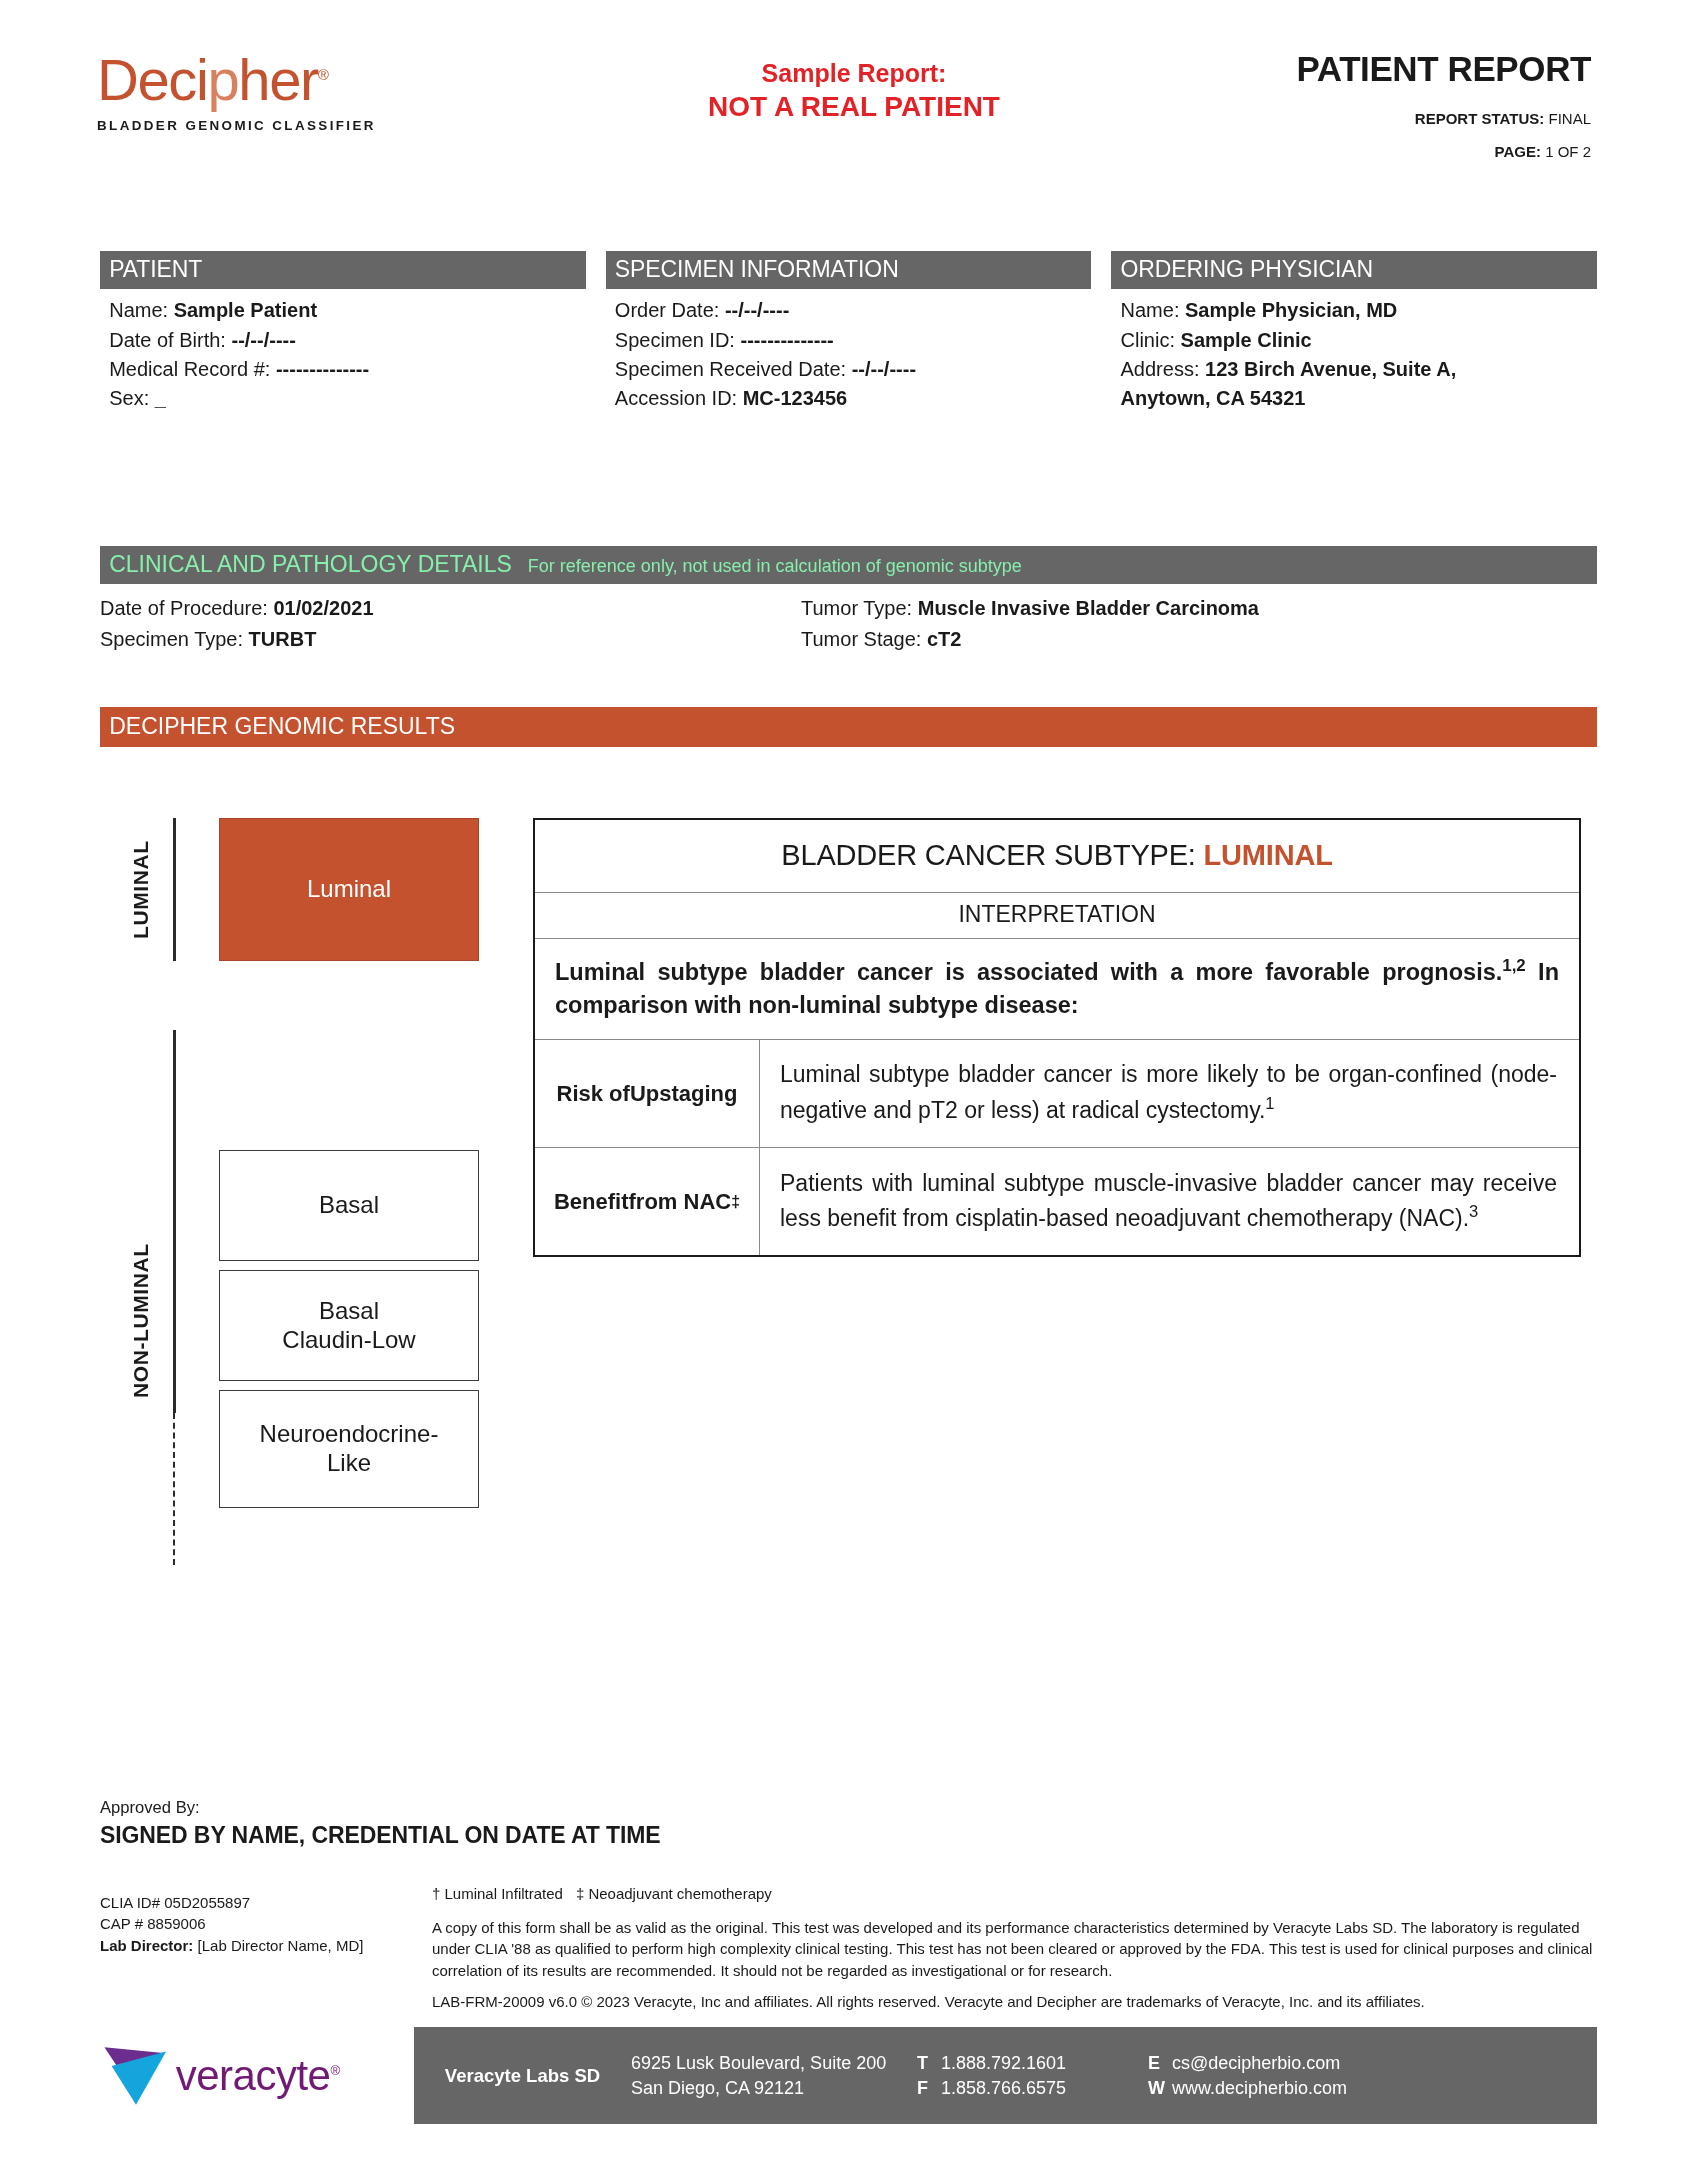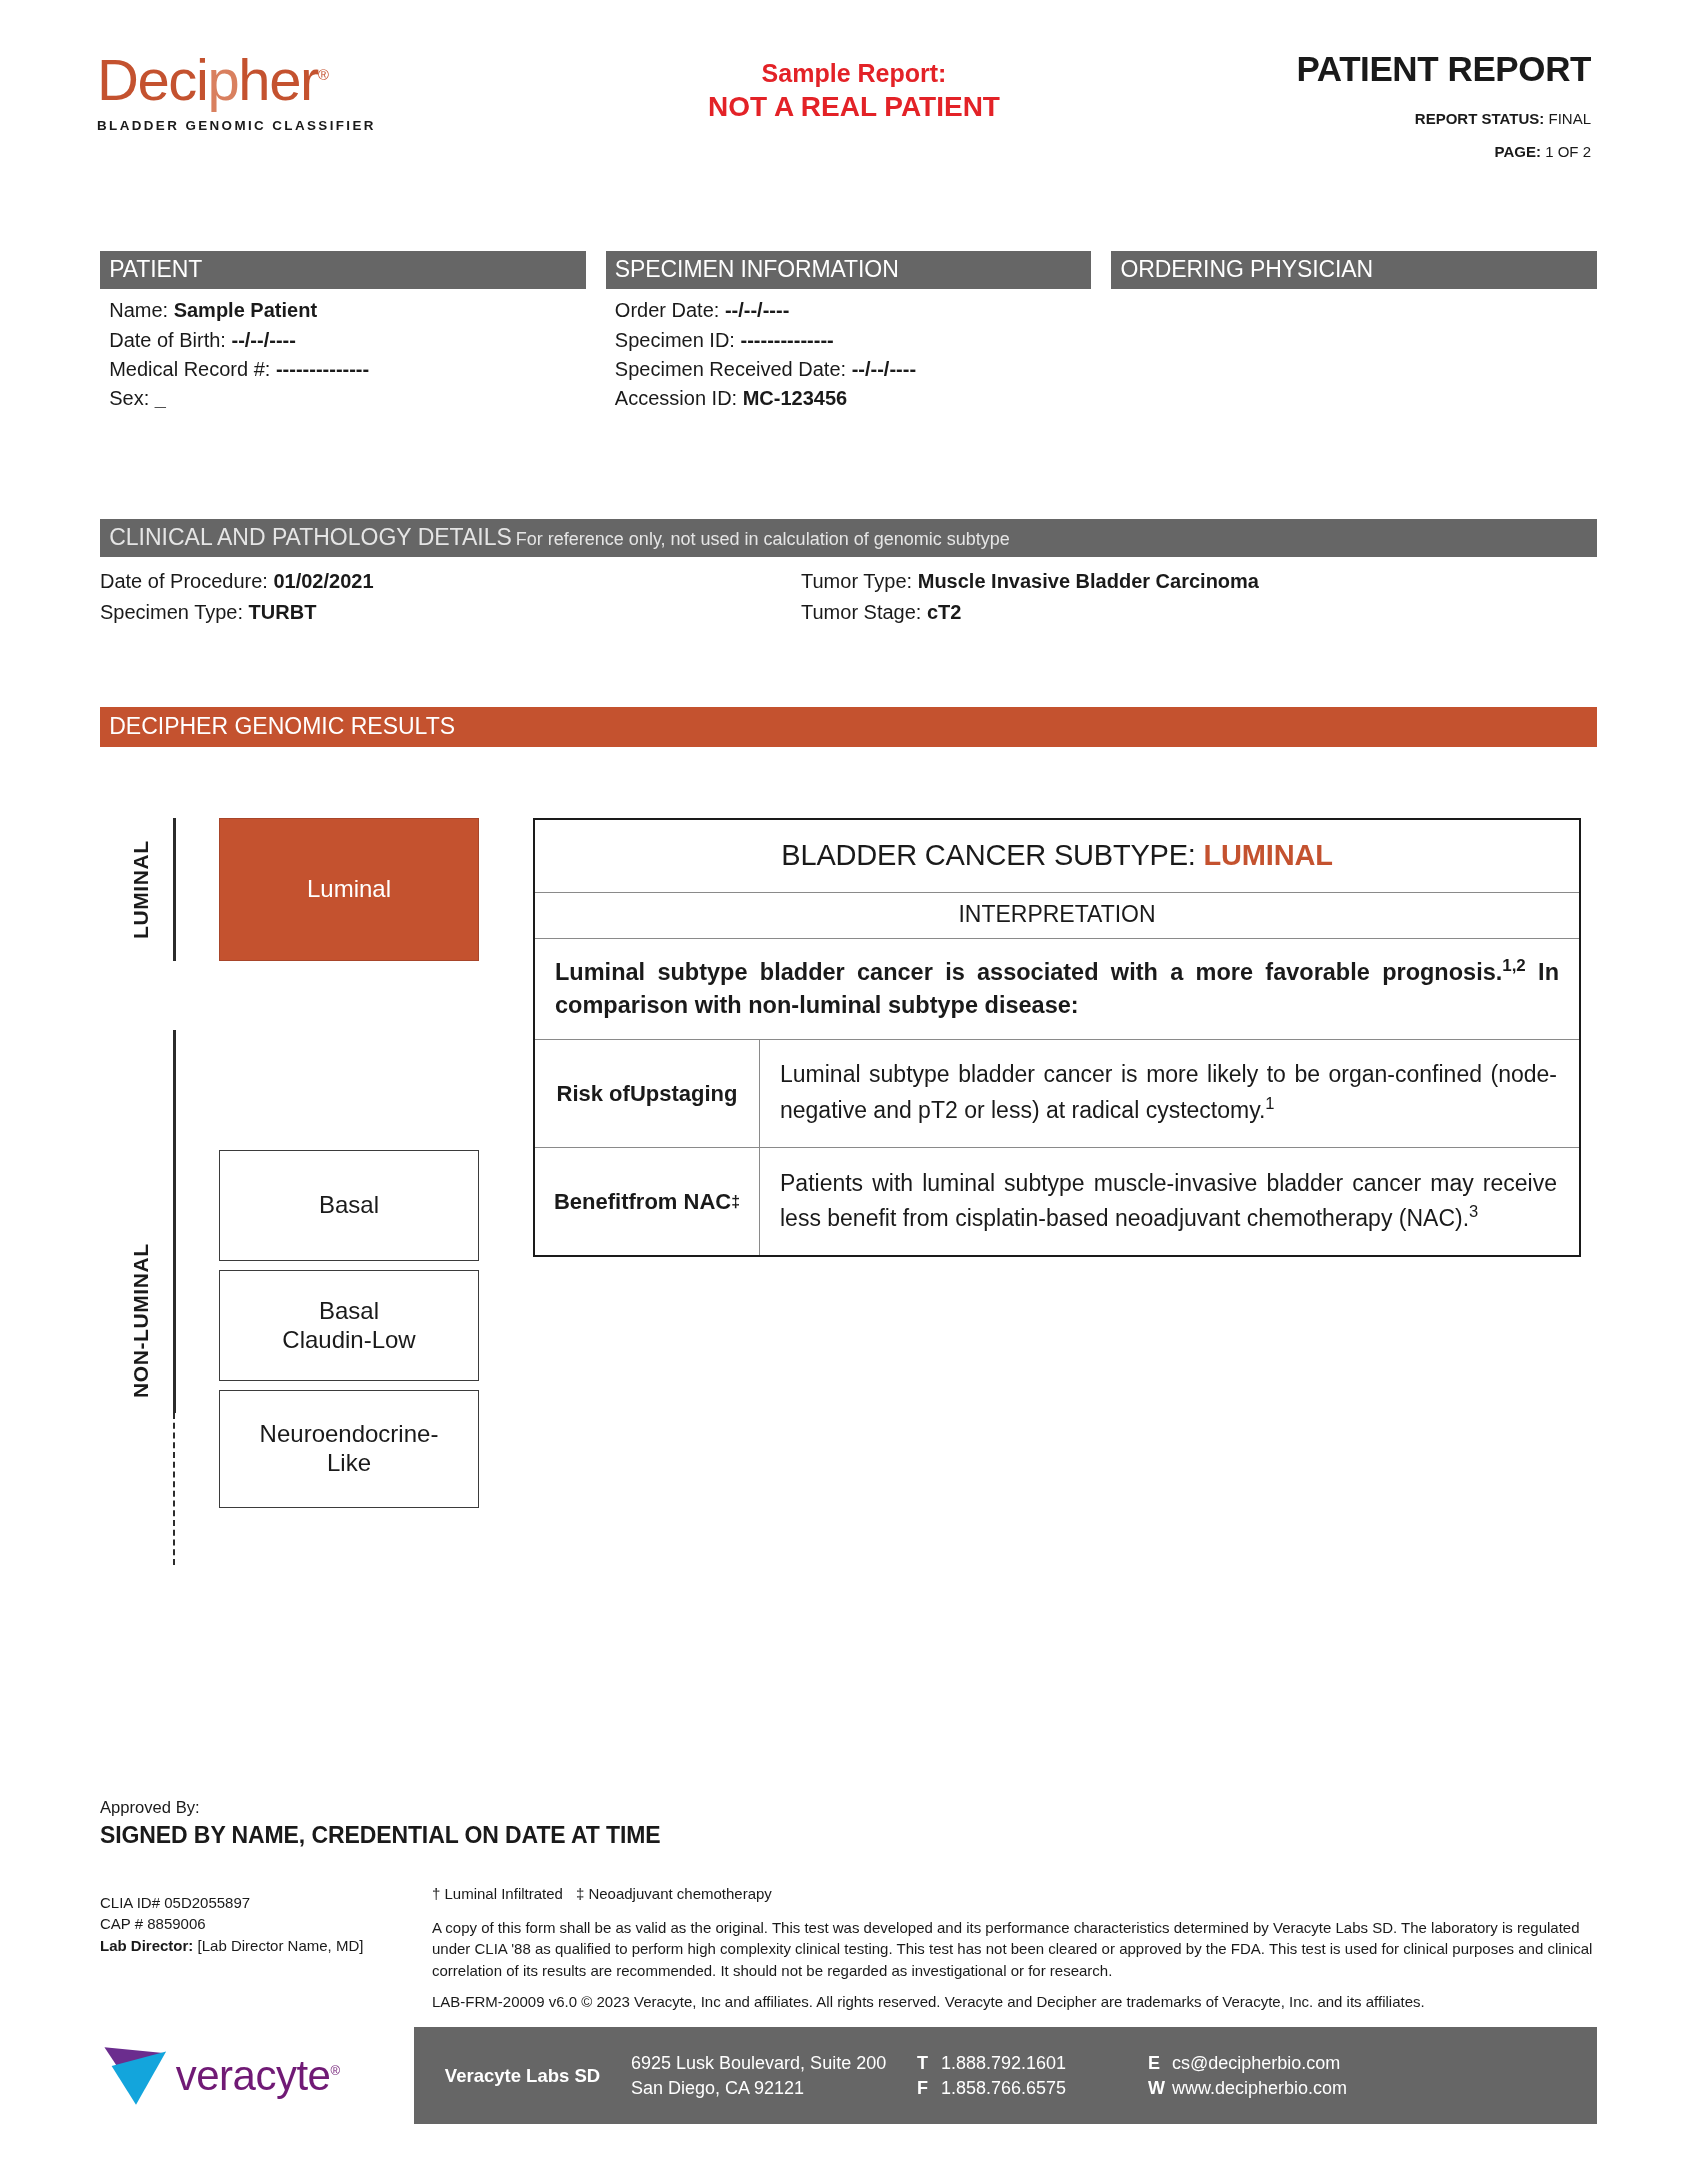--- a/index.html
+++ b/index.html
@@ -107,25 +107,26 @@
   .panel-body .wrapln { white-space: normal; }
 
   
   .clinical {
     position: absolute;
     top: 519px; left: 100px;
     width: 1497px;
   }
   .clinical-head {
     background: #666666;
-    color: #e5e5e5;
+    color: #86efac;
     padding: 4.6px 9.2px 6.5px 9.2px;
     display: flex;
     align-items: baseline;
-    gap: 4px;
+    gap: 16px;
+    margin-top: 27px;
   }
   .clinical-head .t { font-size: 23px; }
   .clinical-head .n { font-size: 18px; }
   .clinical-body {
     margin-top: 9.2px;
     display: flex;
     font-size: 20px;
     line-height: 1.52;
   }
   .clinical-body .cbcol { width: 701px; }
@@ -397,20 +398,25 @@
       <div class="panel-body">
         <div class="ln"><span>Order Date:</span> <b>--/--/----</b></div>
         <div class="ln"><span>Specimen ID:</span> <b>--------------</b></div>
         <div class="ln"><span>Specimen Received Date:</span> <b>--/--/----</b></div>
         <div class="ln"><span></span><span>Accession ID:</span> <b>MC-123456</b></div>
       </div>
     </div>
 
     <div class="info-col">
       <div class="panel-head">ORDERING PHYSICIAN</div>
+      <div class="panel-body">
+        <div class="ln"><span>Name:</span> <b>Sample Physician, MD</b></div>
+        <div class="ln"><span>Clinic:</span> <b>Sample Clinic</b></div>
+        <div class="wrapln"><span>Address:</span> <b>123 Birch Avenue, Suite A,</b><br><b>Anytown, CA 54321</b></div>
+      </div>
     </div>
 
   </div>
 
   <div class="clinical">
     <div class="clinical-head">
       <span class="t">CLINICAL AND PATHOLOGY DETAILS</span>
       <span class="n">For reference only, not used in calculation of genomic subtype</span>
     </div>
     <div class="clinical-body">

